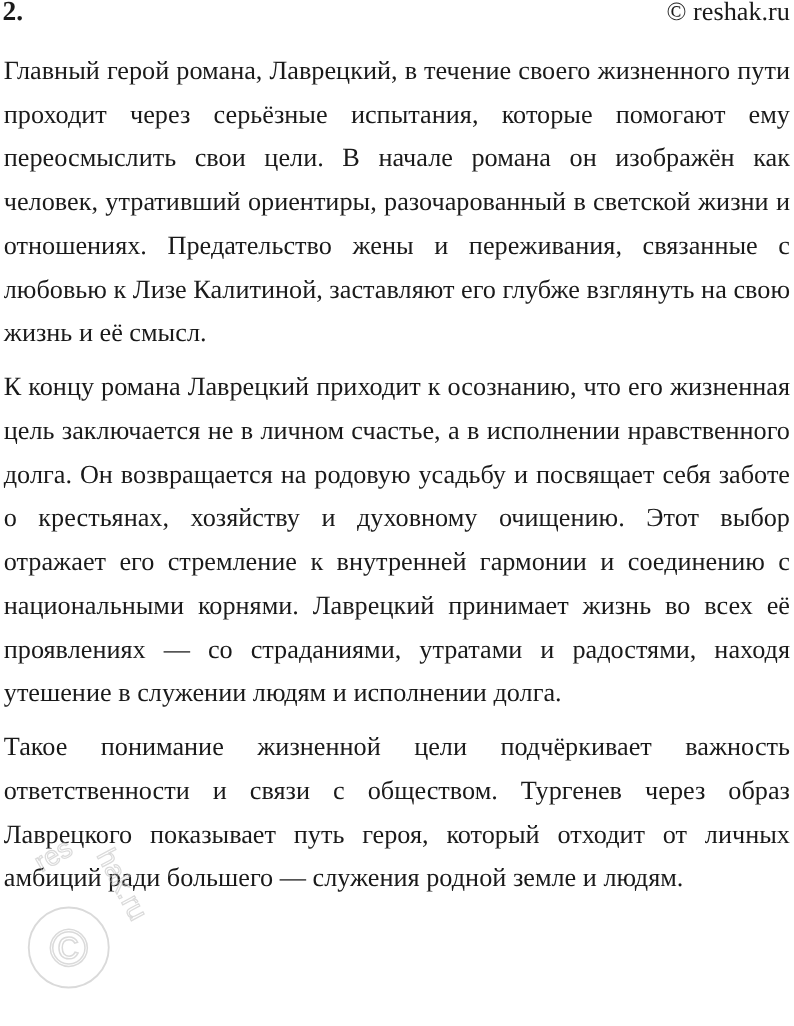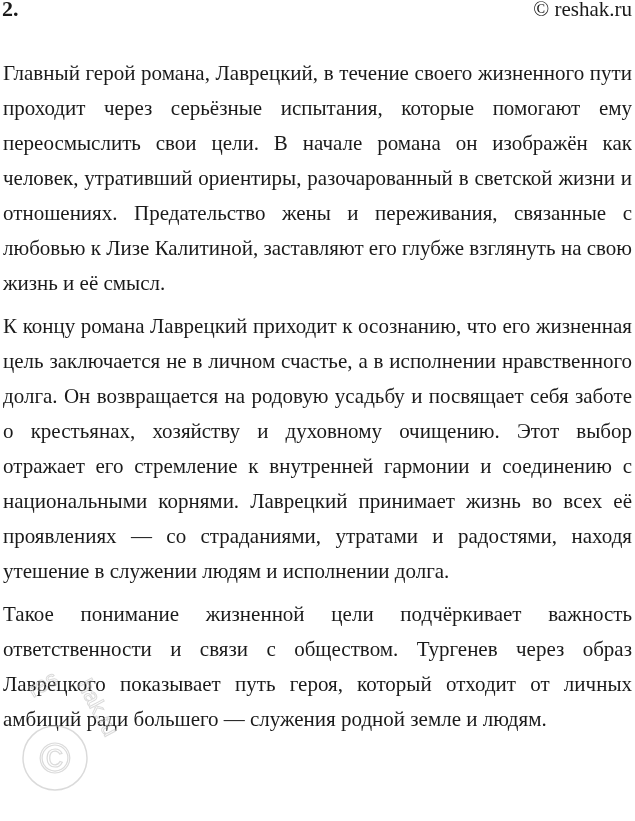--- a/index.html
+++ b/index.html
@@ -32,21 +32,21 @@
     }
     .copyright {
       position: absolute;
       right: 3px;
       top: -4px;
       font-size: 21px;
       line-height: 26px;
     }
     .content {
       position: absolute;
-      top: 56px;
+      top: 39px;
       left: 3px;
       width: 629px;
     }
     .para {
       margin: 0 0 8px 0;
       font-size: 21px;
       line-height: 35px;
       text-align: justify;
       text-align-last: left;
       hyphens: none;

